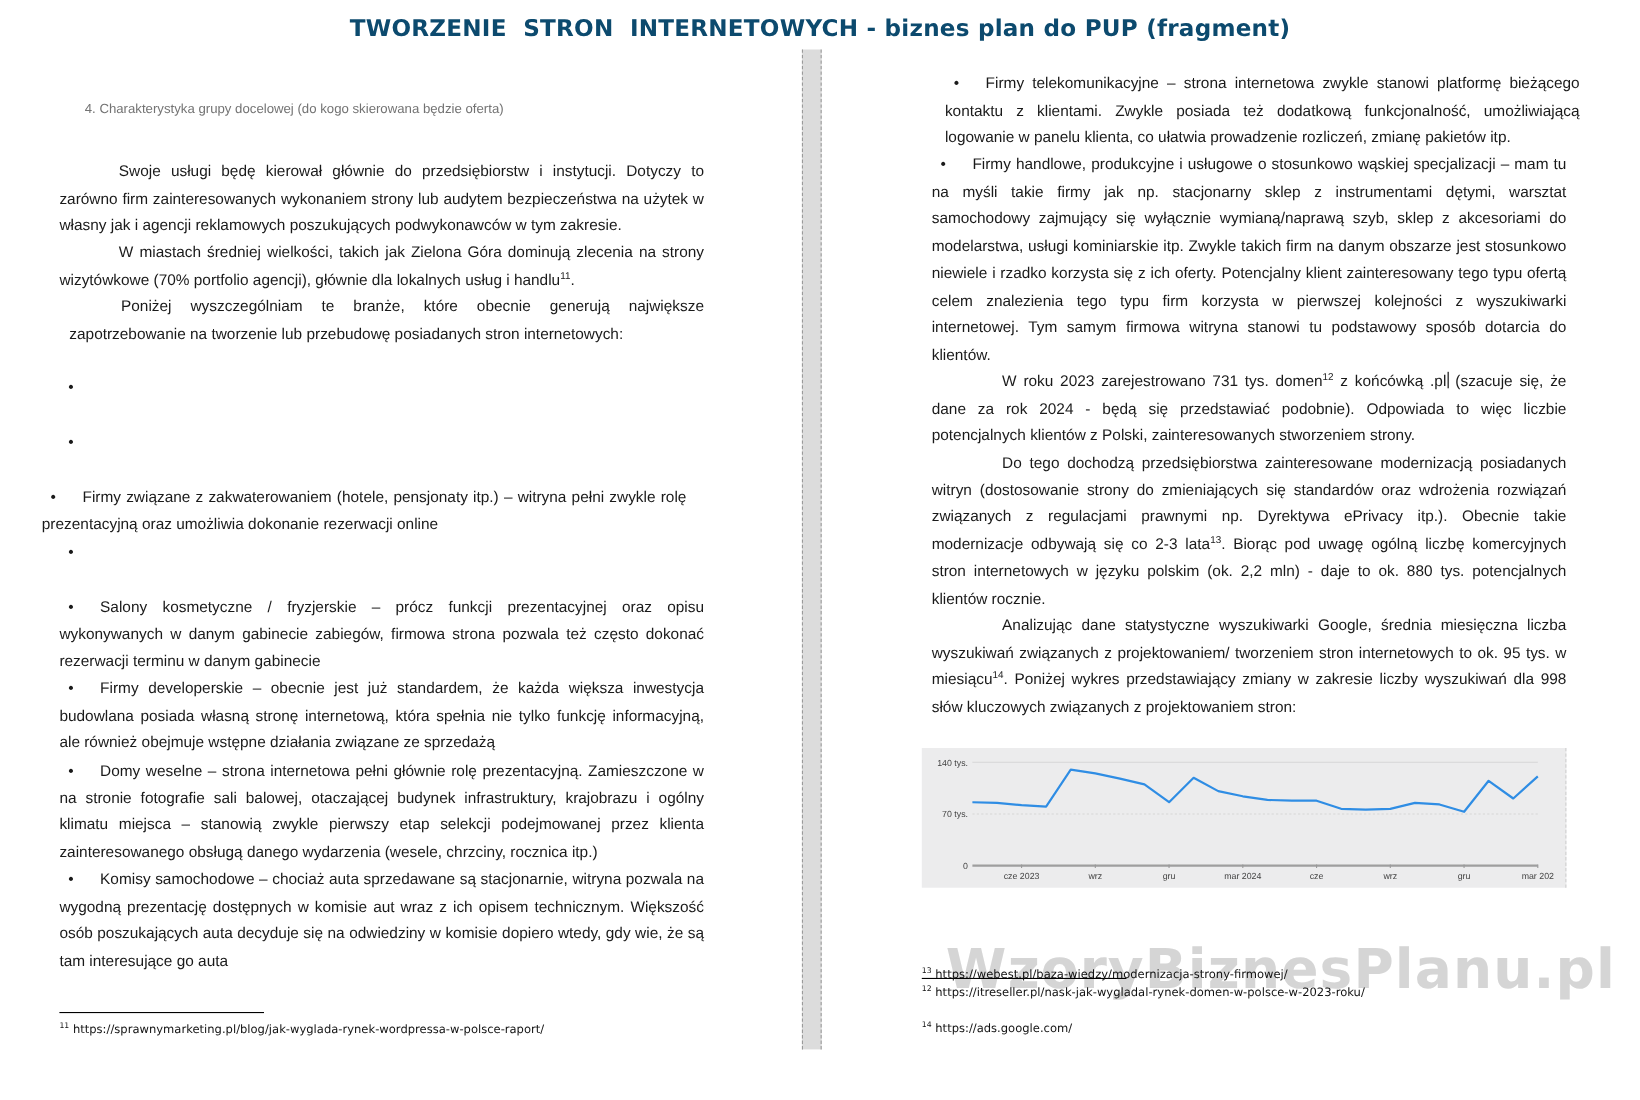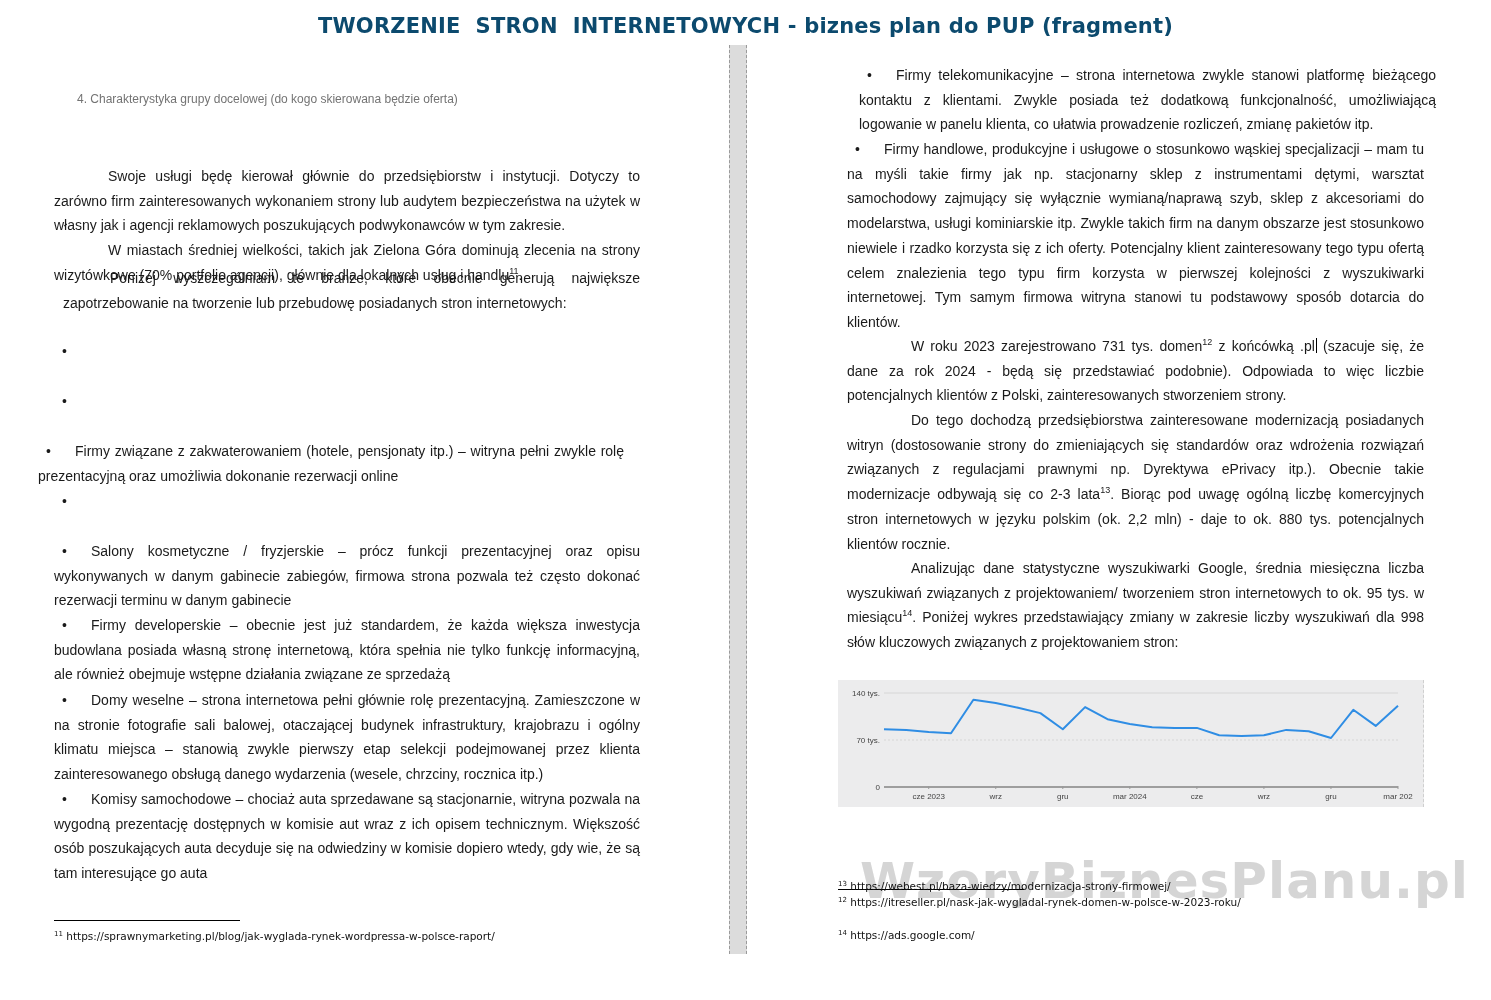--- a/index.html
+++ b/index.html
@@ -20,21 +20,21 @@
       border-right: 1px dashed #9a9a9a;
     }
 
     .col { position: absolute; font-size: 14px; line-height: 24.7px; }
 
     .section-heading {
       position: absolute; left: 77px; top: 92px; font-size: 12px; color: #737373;
     }
 
     .para { position: absolute; text-align: justify; text-align-last: left; }
-    .indent-big { text-indent: 54px; margin-top: 21px; }
+    .indent-big { text-indent: 54px; }
     .indent-mid { text-indent: 47px; }
     .indent-right { text-indent: 64px; }
 
     .bullet-item { position: absolute; text-align: justify; text-align-last: left; }
     .bullet-item .bullet { display: inline-block; width: 37px; font-size: 14px; padding-left: 8px; }
     .bullet-item .bullet::before { content: "•"; }
 
     sup { font-size: 9px; line-height: 0; vertical-align: super; }
     b.pl { font-weight: normal; margin-top: 10px; }
     .cursor { display: inline-block; width: 1px; height: 15px; background: #000; vertical-align: -2px; margin-left: 1px; }

